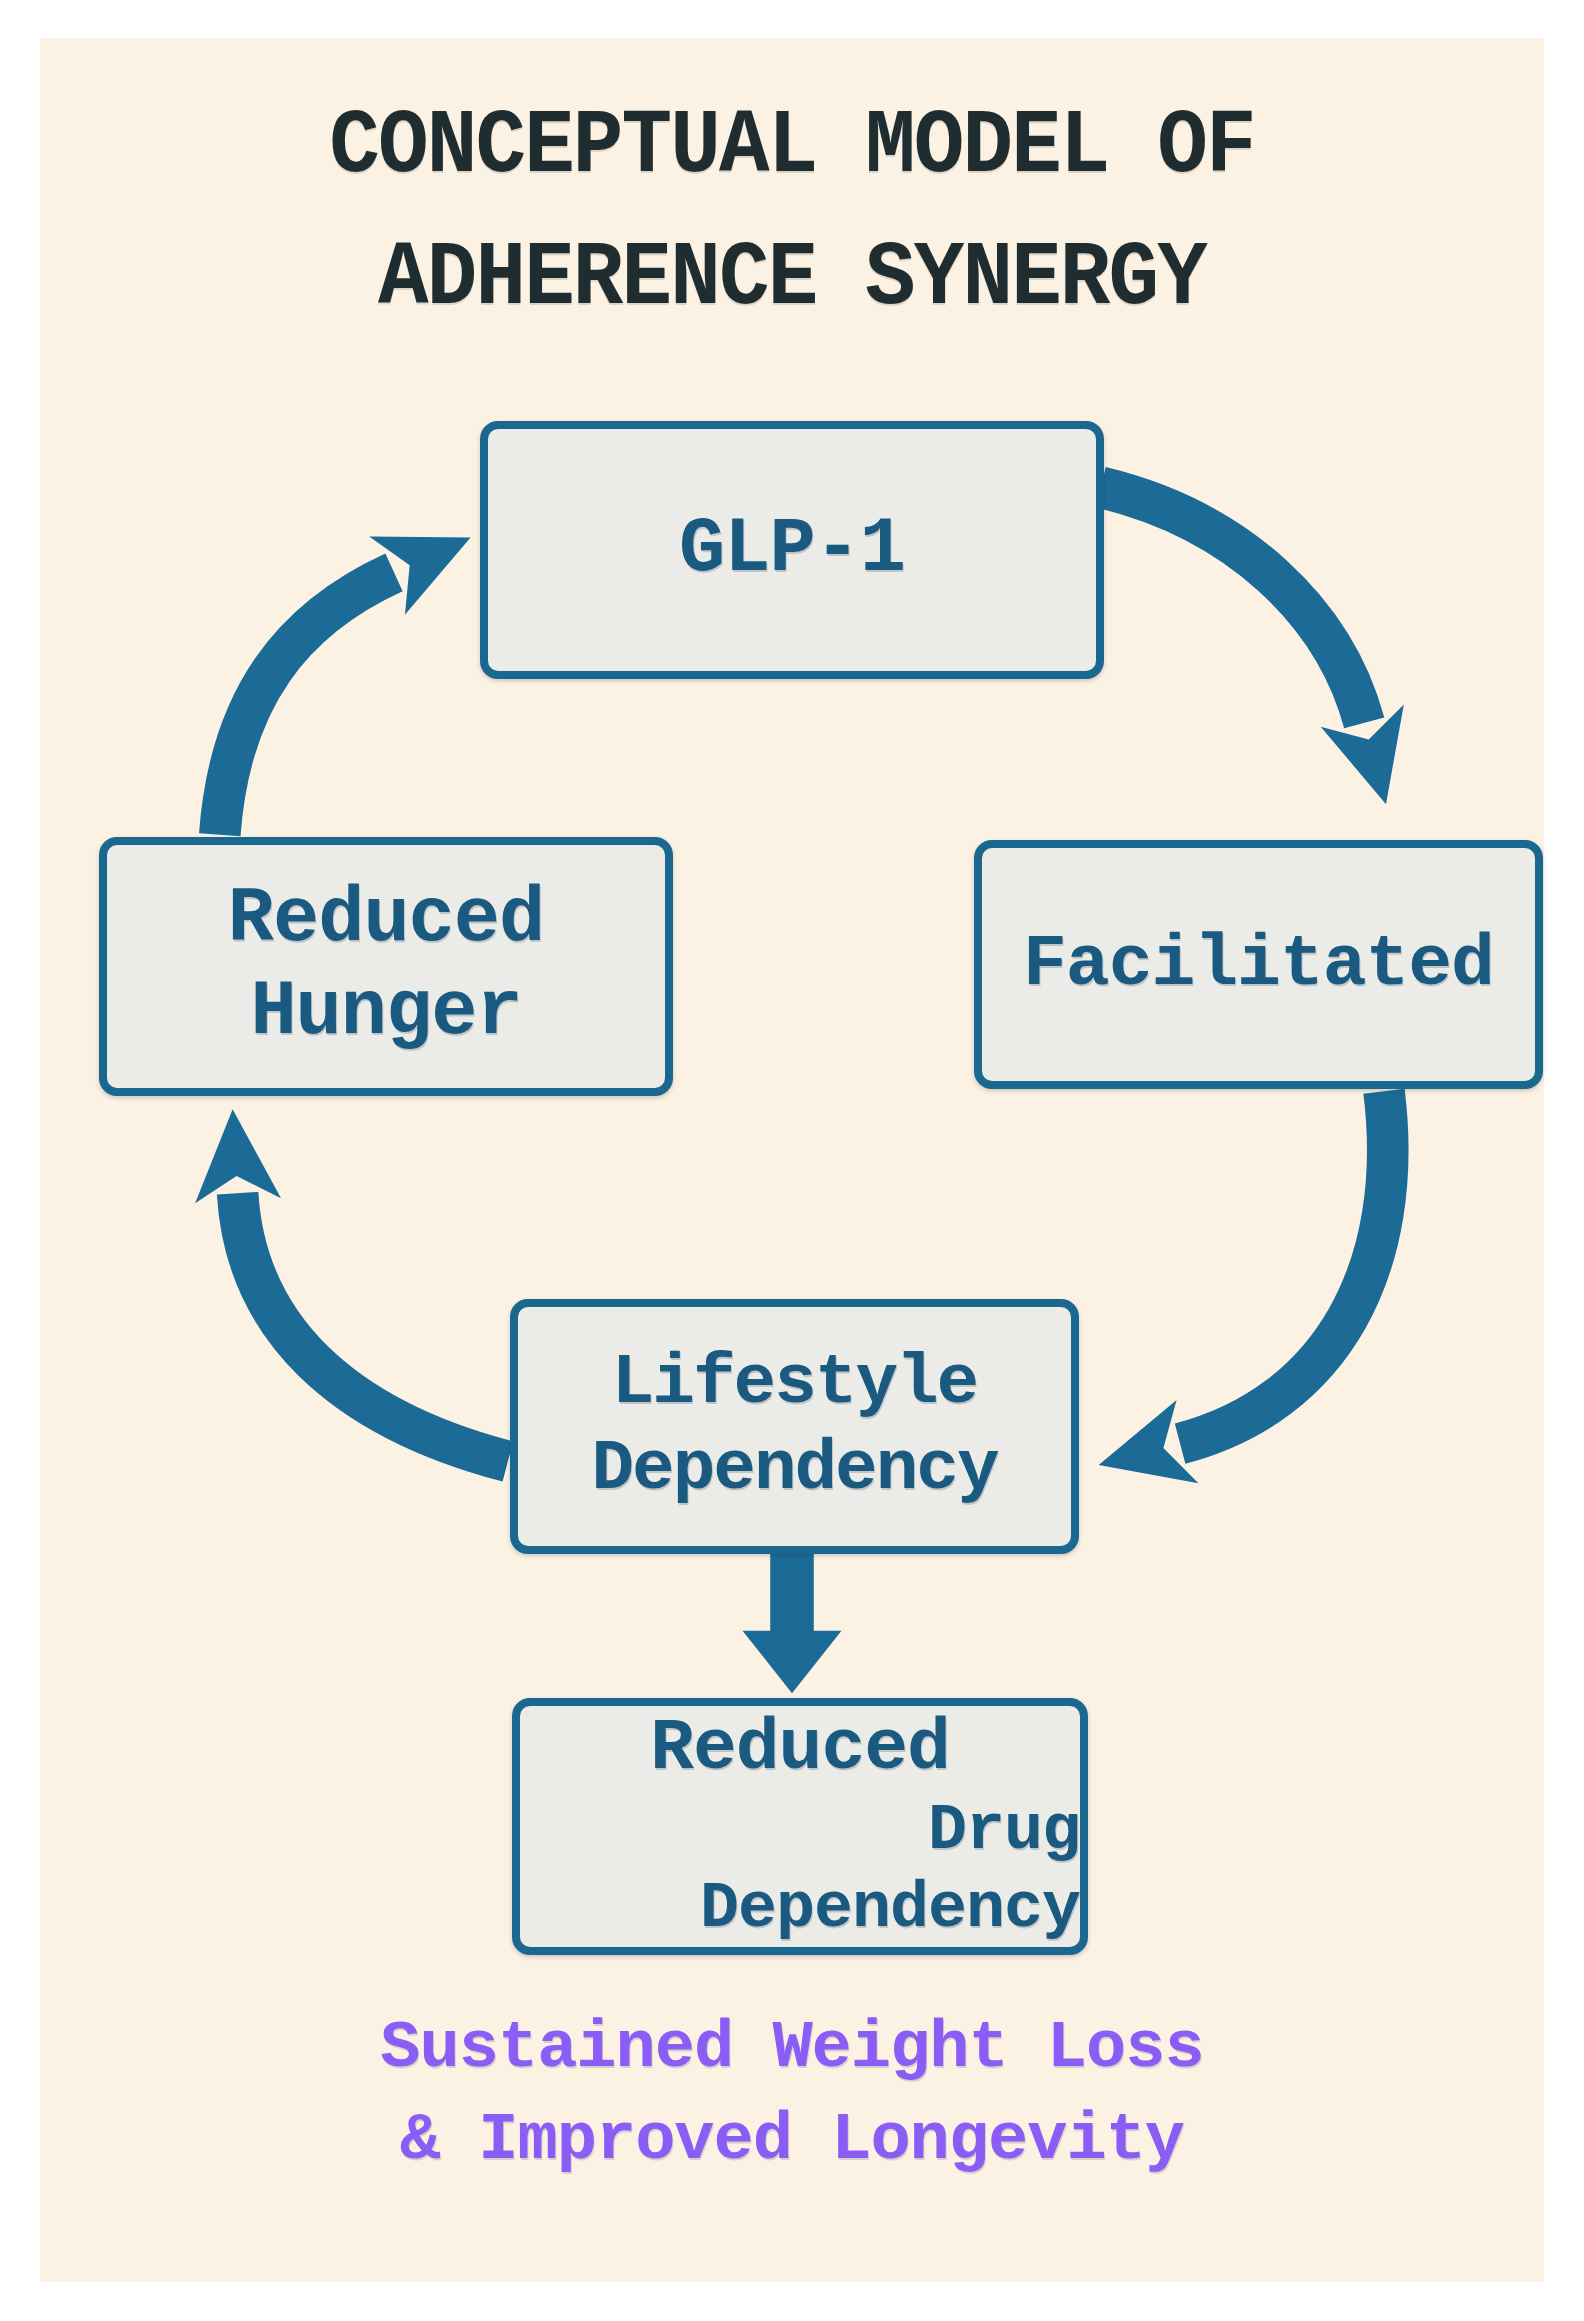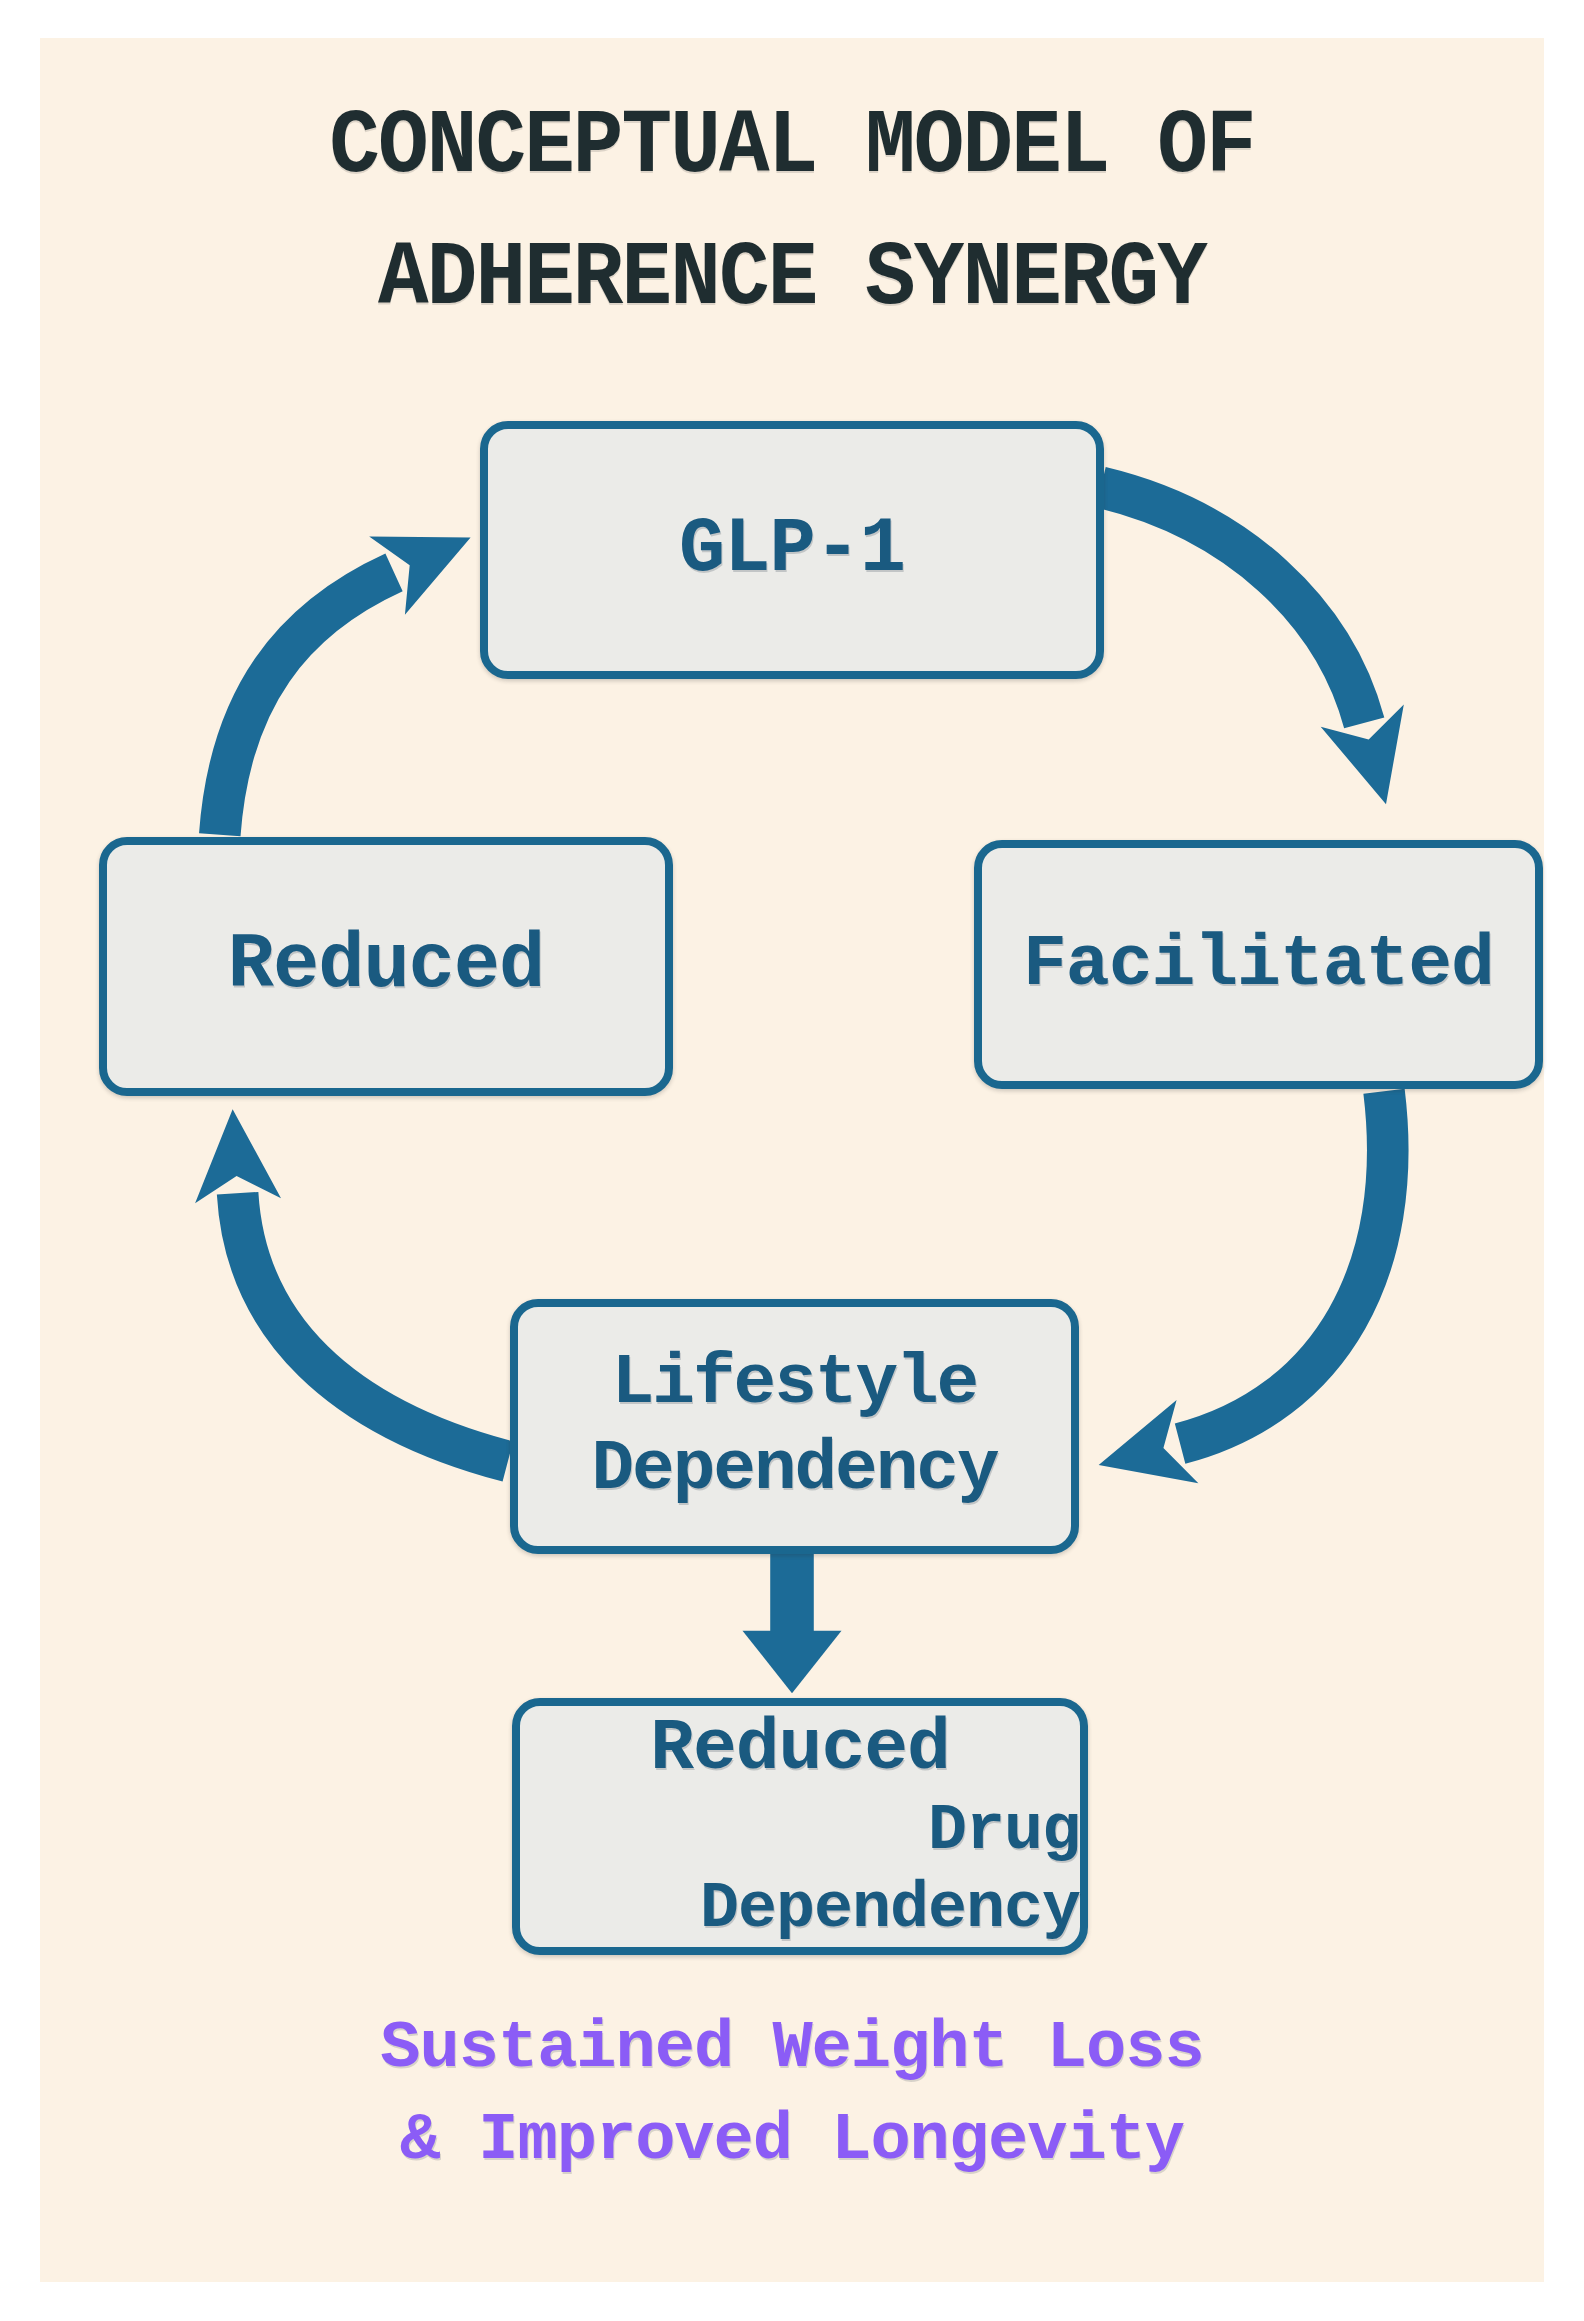--- a/index.html
+++ b/index.html
@@ -21,21 +21,21 @@
     letter-spacing:-2px;
     color:#1f2d30;
     transform:scale(0.97,1.05);
     text-shadow:0 2px 0 rgba(0,0,0,0.12);
   }
   .node{
     position:absolute;
     box-sizing:border-box;
     background:#ebebe8;
     border:8px solid #1a678f;
-    border-radius:28px;
+    border-radius:18px;
     display:flex;flex-direction:column;justify-content:center;align-items:center;
     box-shadow:0 2px 4px rgba(40,40,40,0.22);
     color:#1a5a80;
     font-weight:700;
     text-align:center;
     letter-spacing:-1px;
     text-shadow:1px 2px 0 rgba(10,30,45,0.18);
   }
   .node .l1,.node .l2{display:block;line-height:1.2;}
   .n-glp1{left:480px;top:421px;width:624px;height:258px;font-size:77px;}
@@ -82,20 +82,21 @@
       <polygon class="arrow-solid" points="750,1647 850,1647 800,1710"></polygon>
     </g>
   </svg>
 
   <div class="node n-glp1">
     <span class="l1">GLP-1</span>
   </div>
 
   <div class="node n-hunger">
     <span class="l1">Reduced</span>
+    <span class="l2">Hunger</span>
   </div>
 
   <div class="node n-fasting">
     <span class="l1">Facilitated</span>
   </div>
 
   <div class="node n-lifestyle">
     <span class="l1">Lifestyle</span>
     <span class="l2">Dependency</span>
   </div>

